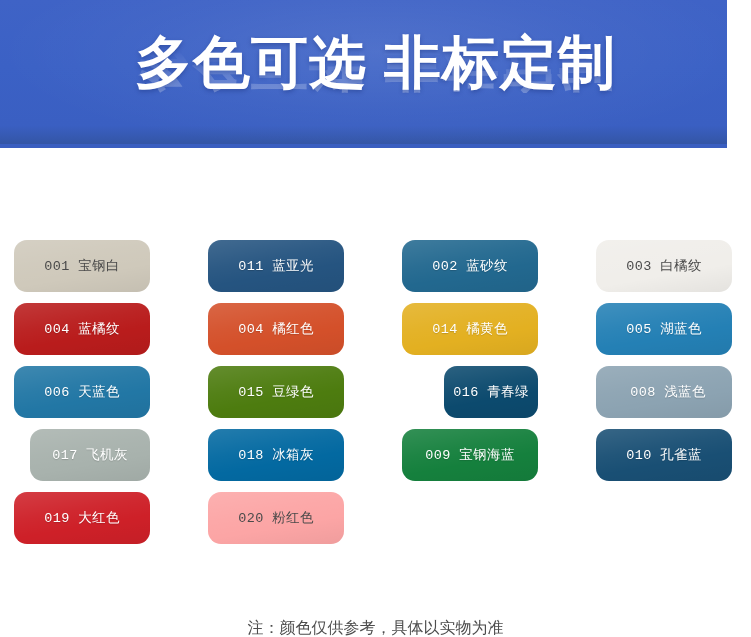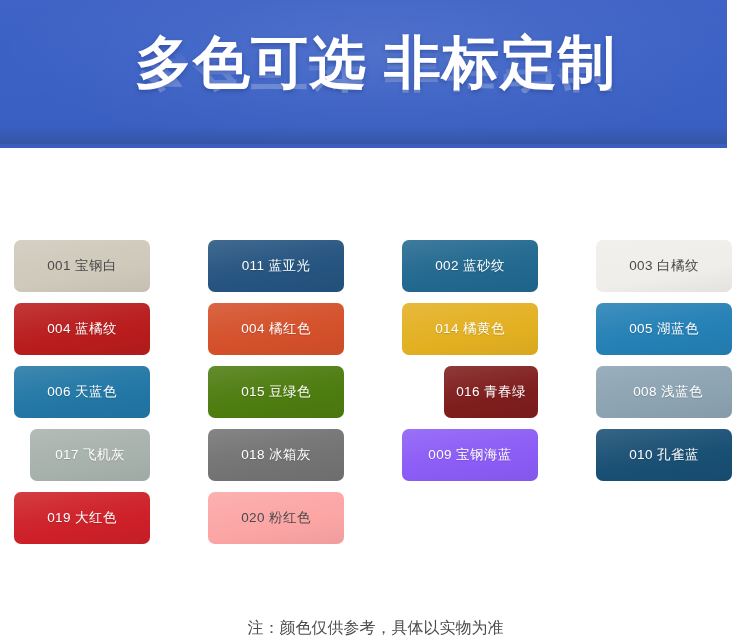--- a/index.html
+++ b/index.html
@@ -87,27 +87,28 @@
     left: 14px;
     top: 240px;
     width: 723px;
     display: grid;
     grid-template-columns: repeat(4, 136px);
     grid-column-gap: 58px;
     grid-row-gap: 11px;
   }
   .swatch {
     height: 52px;
-    border-radius: 7px;
+    border-radius: 13px;
     display: flex;
     align-items: center;
     justify-content: center;
     position: relative;
     overflow: hidden;
     box-sizing: border-box;
+    font-family: Liberation Mono, monospace;
   }
   .swatch-gloss {
     position: absolute;
     left: 0; top: 0;
     width: 100%; height: 100%;
     background: linear-gradient(170deg,
                 rgba(255,255,255,0.13) 0%,
                 rgba(255,255,255,0.04) 38%,
                 rgba(0,0,0,0.00) 62%,
                 rgba(0,0,0,0.05) 100%);
@@ -186,37 +187,37 @@
       <span class="swatch-label light">005 湖蓝色</span>
     </div>
     <div class="swatch" style="background: rgb(34, 119, 165);">
       <div class="swatch-gloss"></div>
       <span class="swatch-label light">006 天蓝色</span>
     </div>
     <div class="swatch" style="background: #4d7c0f;">
       <div class="swatch-gloss"></div>
       <span class="swatch-label light">015 豆绿色</span>
     </div>
-    <div class="swatch" style="background: #7f1d1d; margin-left: 42px;">
+    <div class="swatch" style="background: #0c4a6e; margin-left: 42px;">
       <div class="swatch-gloss"></div>
       <span class="swatch-label light">016 青春绿</span>
     </div>
     <div class="swatch" style="background: rgb(140, 163, 178); padding-left: 8px;">
       <div class="swatch-gloss"></div>
       <span class="swatch-label light">008 浅蓝色</span>
     </div>
     <div class="swatch" style="background: rgb(168, 178, 173); margin-left: 16px;">
       <div class="swatch-gloss"></div>
       <span class="swatch-label light">017 飞机灰</span>
     </div>
-    <div class="swatch" style="background: #737373;">
+    <div class="swatch" style="background: #0369a1;">
       <div class="swatch-gloss"></div>
       <span class="swatch-label light">018 冰箱灰</span>
     </div>
-    <div class="swatch" style="background: #8b5cf6;">
+    <div class="swatch" style="background: #15803d;">
       <div class="swatch-gloss"></div>
       <span class="swatch-label light">009 宝钢海蓝</span>
     </div>
     <div class="swatch" style="background: rgb(25, 79, 116);">
       <div class="swatch-gloss"></div>
       <span class="swatch-label light">010 孔雀蓝</span>
     </div>
     <div class="swatch" style="background: rgb(206, 32, 40);">
       <div class="swatch-gloss"></div>
       <span class="swatch-label light">019 大红色</span>

